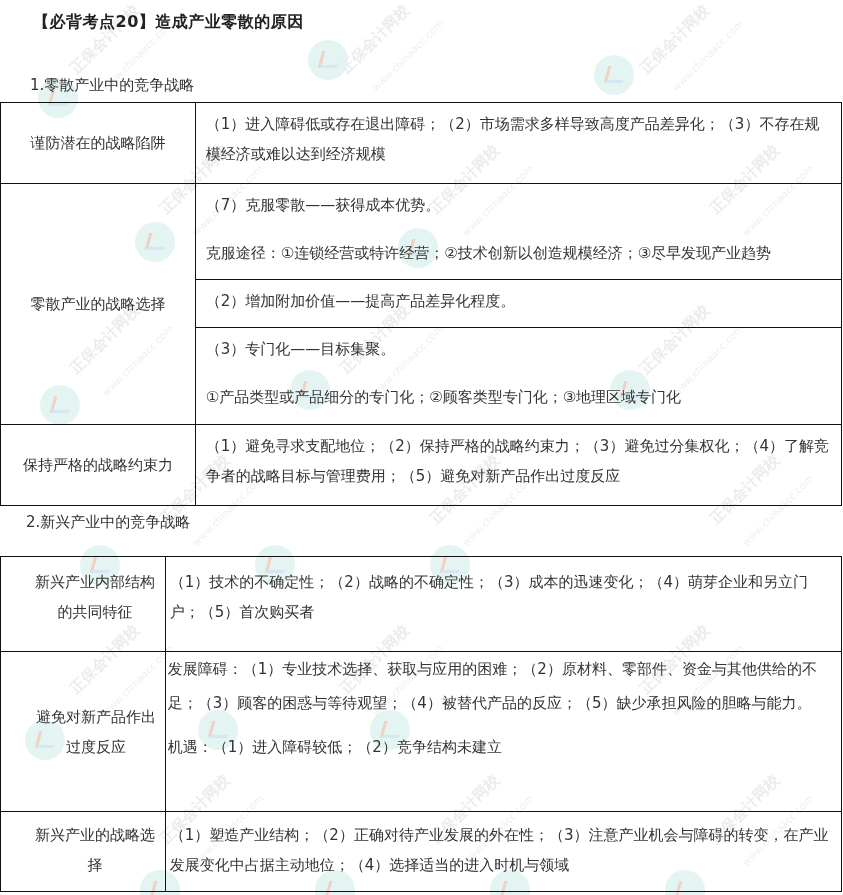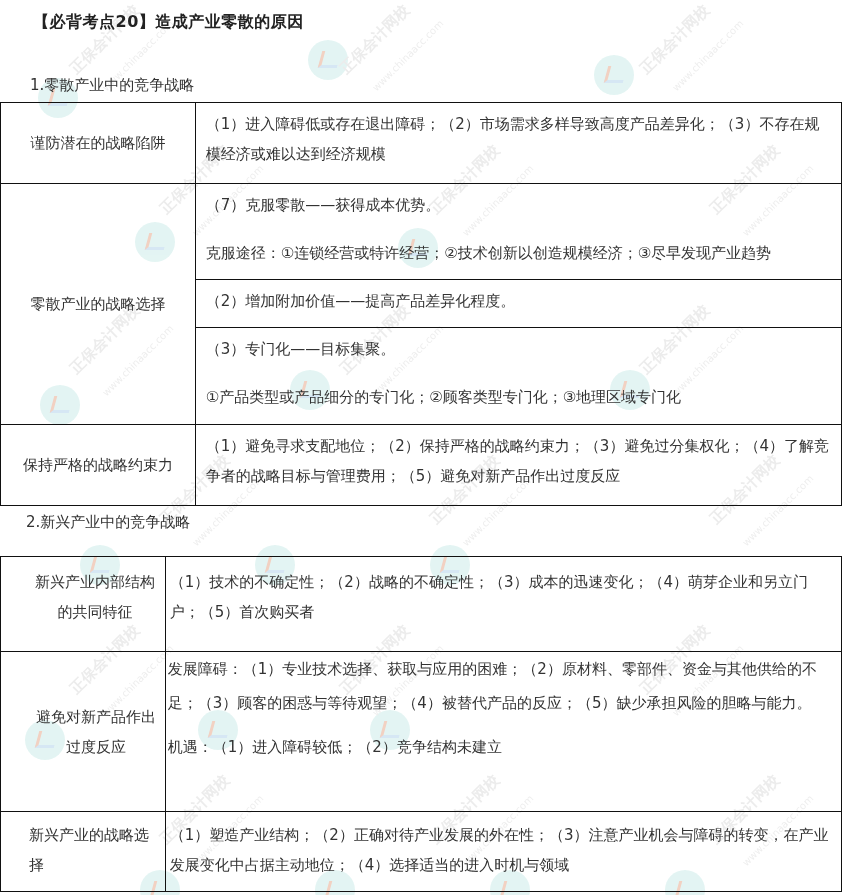--- a/index.html
+++ b/index.html
@@ -237,21 +237,21 @@
       <td class="label-cell" style="padding:0 2px 0 28px;">
         <p class="para">避免对新产品作出过度反应</p>
       </td>
       <td style="padding:0 4px 0 2px;">
         <p class="para" style="line-height:34px;">发展障碍：（1）专业技术选择、获取与应用的困难；（2）原材料、零部件、资金与其他供给的不足；（3）顾客的困惑与等待观望；（4）被替代产品的反应；（5）缺少承担风险的胆略与能力。</p>
         <div style="height:12px;"></div>
         <p class="para">机遇：（1）进入障碍较低；（2）竞争结构未建立</p>
       </td>
     </tr>
     <tr style="height:80px;">
-      <td style="padding:8px 4px 0 28px; text-align:left;">
+      <td style="padding:8px 4px 0 28px; text-align:center;">
         <p class="para">新兴产业的战略选择</p>
       </td>
       <td style="padding:8px 6px 0 4px;margin-left:32px;">
         <p class="para">（1）塑造产业结构；（2）正确对待产业发展的外在性；（3）注意产业机会与障碍的转变，在产业发展变化中占据主动地位；（4）选择适当的进入时机与领域</p>
       </td>
     </tr>
   </tbody>
     </table>
 
 </div>

